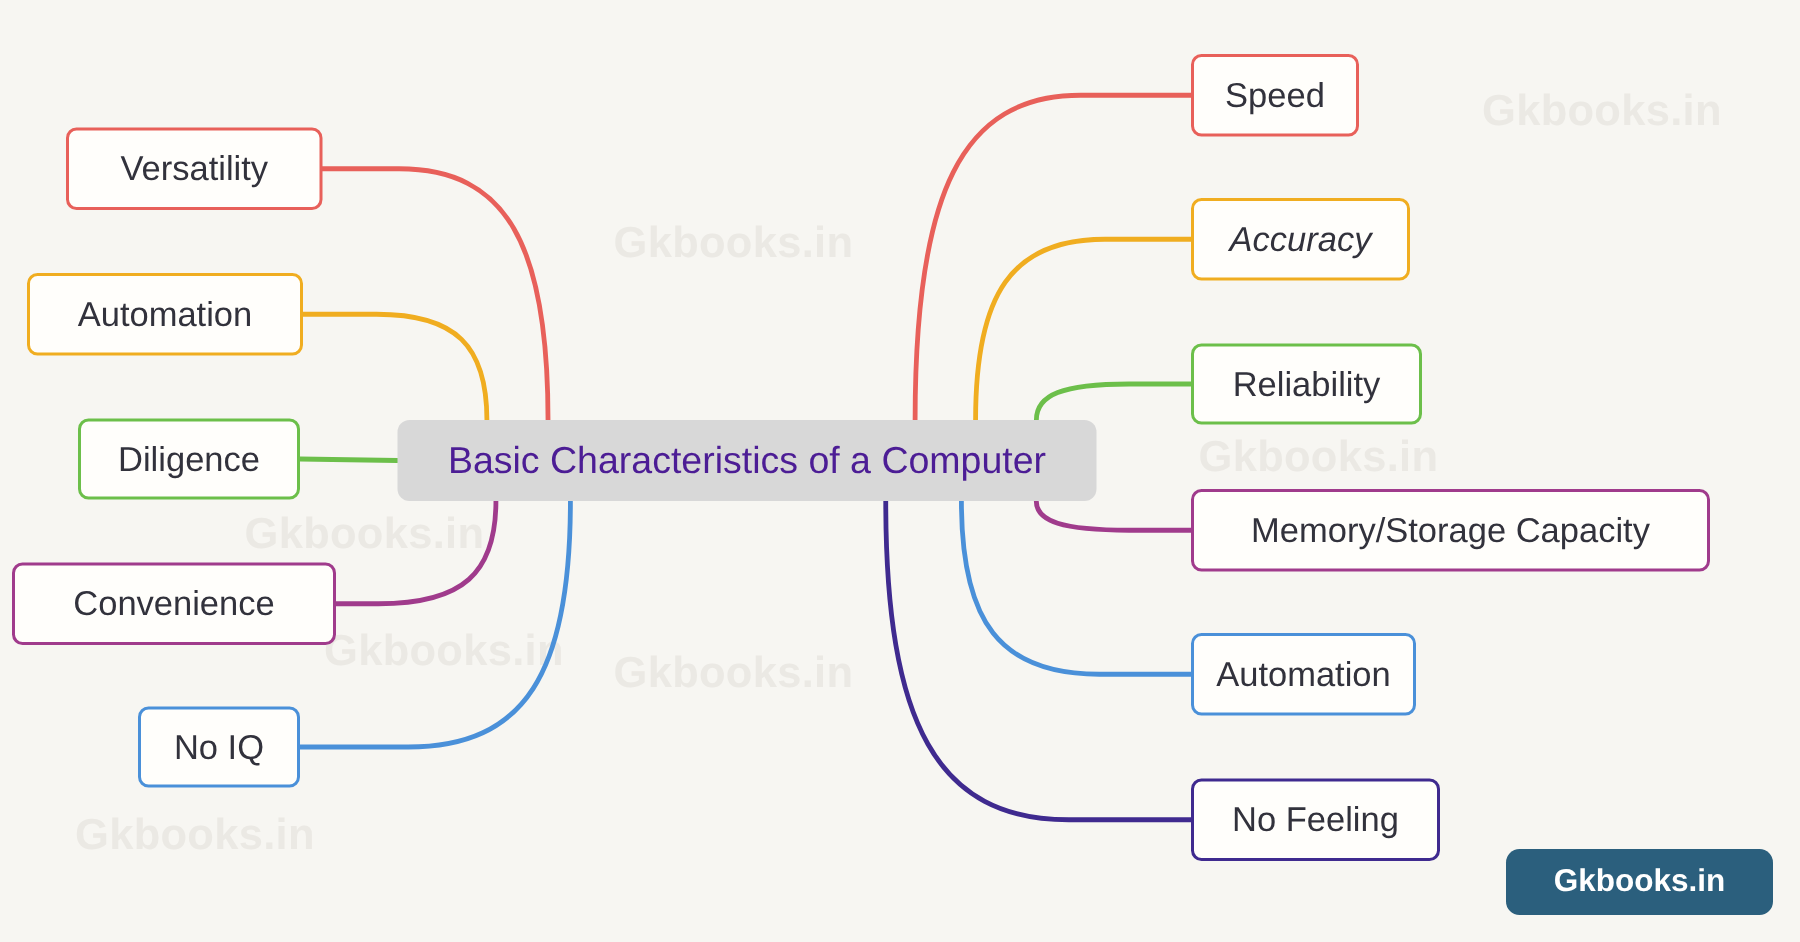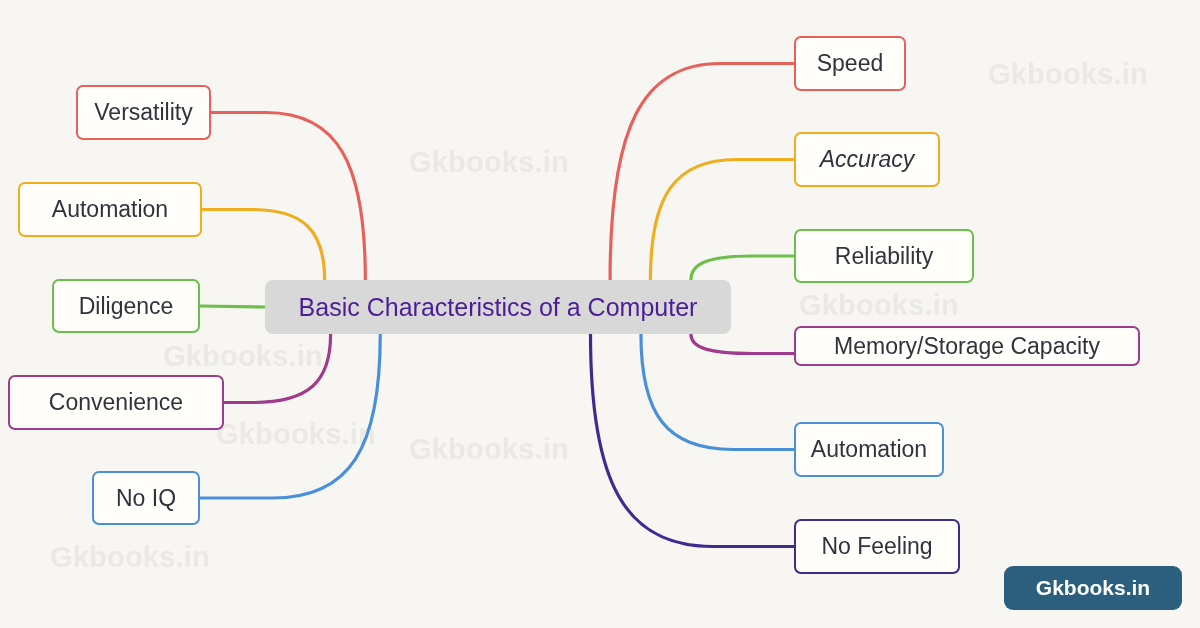--- a/index.html
+++ b/index.html
@@ -118,45 +118,45 @@
       <path d="M 794 63.5 L 720.428 63.5 C 640.97024 63.5 610.07 128.45 610.07 280" fill="none" stroke="#e8605a" stroke-width="3.2" stroke-linecap="round"></path>
       <path d="M 794 159.5 L 736.556 159.5 C 674.51648 159.5 650.39 195.65 650.39 280" fill="none" stroke="#f0ad20" stroke-width="3.2" stroke-linecap="round"></path>
       <path d="M 794 256 L 752.768 256 C 708.23744 256 690.92 263.2 690.92 280" fill="none" stroke="#6cbf4a" stroke-width="3.2" stroke-linecap="round"></path>
       <path d="M 794 353.5 L 752.744 353.5 C 708.1875200000001 353.5 690.86 347.65 690.86 334" fill="none" stroke="#a03b8c" stroke-width="3.2" stroke-linecap="round"></path>
       <path d="M 794 449.5 L 732.7760000000001 449.5 C 666.65408 449.5 640.94 414.85 640.94 334" fill="none" stroke="#4a90d9" stroke-width="3.2" stroke-linecap="round"></path>
       <path d="M 794 546.5 L 712.6 546.5 C 624.688 546.5 590.5 482.75 590.5 334" fill="none" stroke="#3f2a8f" stroke-width="3.2" stroke-linecap="round"></path>
     </svg>
 
   <div id="nodes-layer">
       <div class="center-node" style="left: 265px; top: 280px; width: 466px; height: 54px; background: rgb(216, 216, 216); color: #4c1d95;">Basic Characteristics of a Computer</div>
-      <div class="node" style="left: 44px; top: 85px; width: 135px; height: 55px; border-color: rgb(232, 96, 90); margin-left: 32px;">
+      <div class="node" style="left: 44px; top: 85px; width: 171px; height: 55px; border-color: rgb(232, 96, 90);">
         <span>Versatility</span>
       </div>
       <div class="node" style="left: 18px; top: 182px; width: 184px; height: 55px; border-color: rgb(240, 173, 32);">
         <span>Automation</span>
       </div>
       <div class="node" style="left: 52px; top: 279px; width: 148px; height: 54px; border-color: rgb(108, 191, 74);">
         <span>Diligence</span>
       </div>
       <div class="node" style="left: 8px; top: 375px; width: 216px; height: 55px; border-color: rgb(160, 59, 140);">
         <span>Convenience</span>
       </div>
       <div class="node" style="left: 92px; top: 471px; width: 108px; height: 54px; border-color: rgb(74, 144, 217);">
         <span>No IQ</span>
       </div>
       <div class="node" style="left: 794px; top: 36px; width: 112px; height: 55px; border-color: rgb(232, 96, 90);">
         <span>Speed</span>
       </div>
       <div class="node" style="left: 794px; top: 132px; width: 146px; height: 55px; border-color: rgb(240, 173, 32); font-style: italic;">
         <span>Accuracy</span>
       </div>
-      <div class="node" style="left: 794px; top: 229px; width: 180px; height: 54px; border-color: rgb(108, 191, 74);">
+      <div class="node" style="left: 794px; top: 229px; width: 154px; height: 54px; border-color: rgb(108, 191, 74);">
         <span>Reliability</span>
       </div>
-      <div class="node" style="left: 794px; top: 326px; width: 346px; height: 40px; border-color: rgb(160, 59, 140);">
+      <div class="node" style="left: 794px; top: 326px; width: 346px; height: 55px; border-color: rgb(160, 59, 140);">
         <span>Memory/Storage Capacity</span>
       </div>
       <div class="node" style="left: 794px; top: 422px; width: 150px; height: 55px; border-color: rgb(74, 144, 217);">
         <span>Automation</span>
       </div>
       <div class="node" style="left: 794px; top: 519px; width: 166px; height: 55px; border-color: rgb(63, 42, 143);">
         <span>No Feeling</span>
       </div>
     </div>
 

